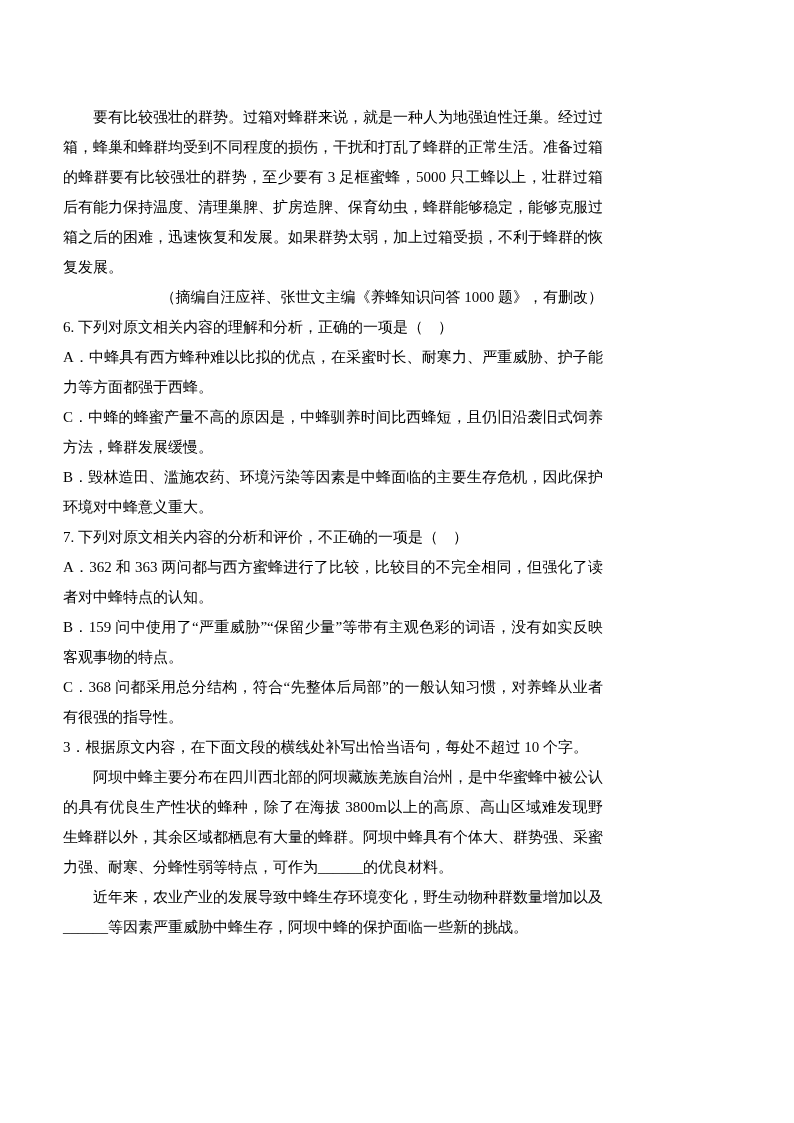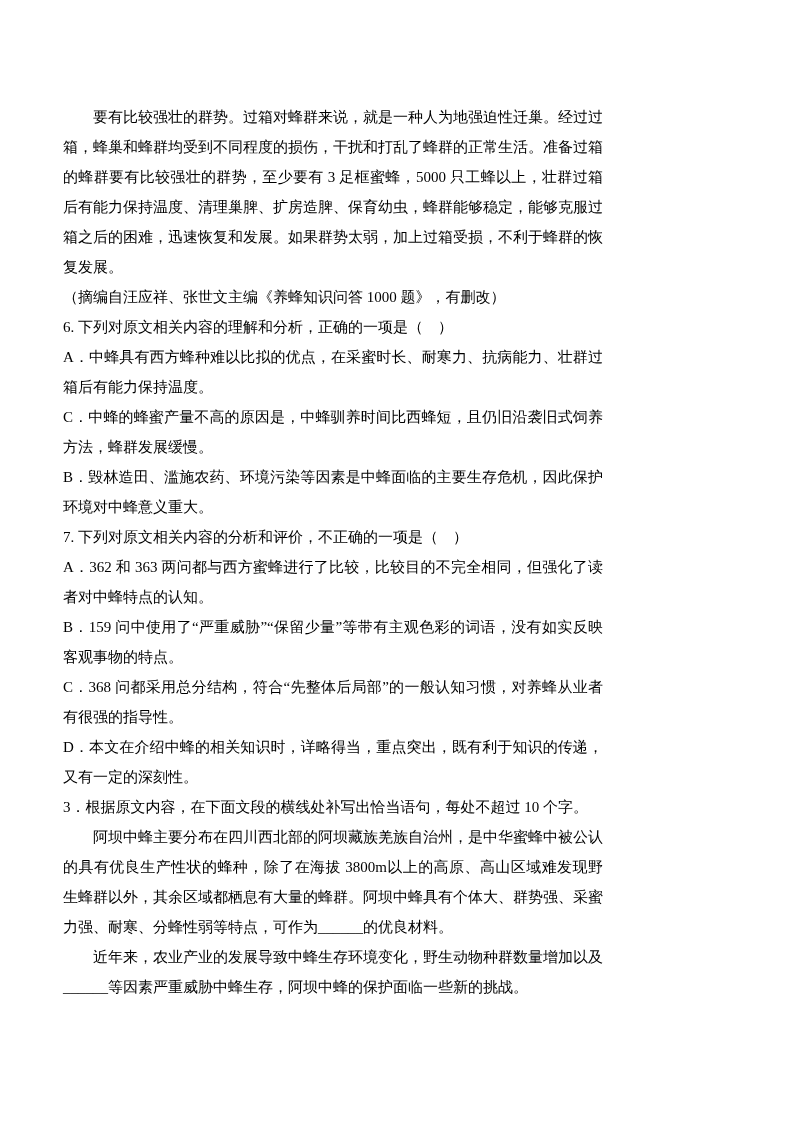--- a/index.html
+++ b/index.html
@@ -22,43 +22,42 @@
   }
   p.block {
     margin: 0;
     padding: 0;
   }
   .para-body {
     text-indent: 2em;
     text-align: justify;
   }
   .attribution {
-    text-align: left;
+    text-align: right;
   }
   .question {
     text-indent: 0;
     text-align: justify;
   }
   .option {
     padding-left: 1.5em;
     text-align: justify;
   }
 </style>
 </head>
 <body>
 
 <div class="page">
   <p class="block para-body">要有比较强壮的群势。过箱对蜂群来说，就是一种人为地强迫性迁巢。经过过箱，蜂巢和蜂群均受到不同程度的损伤，干扰和打乱了蜂群的正常生活。准备过箱的蜂群要有比较强壮的群势，至少要有 3 足框蜜蜂，5000 只工蜂以上，壮群过箱后有能力保持温度、清理巢脾、扩房造脾、保育幼虫，蜂群能够稳定，能够克服过箱之后的困难，迅速恢复和发展。如果群势太弱，加上过箱受损，不利于蜂群的恢复发展。</p>
   <p class="block attribution">（摘编自汪应祥、张世文主编《养蜂知识问答 1000 题》，有删改）</p>
   <p class="block question">6. 下列对原文相关内容的理解和分析，正确的一项是（　）</p>
-  <p class="block option">A．中蜂具有西方蜂种难以比拟的优点，在采蜜时长、耐寒力、抗病能力、壮群过箱后有能力保持温度。</p>
+  <p class="block option">A．中蜂具有西方蜂种难以比拟的优点，在采蜜时长、耐寒力、严重威胁、护子能力等方面都强于西蜂。</p>
   <p class="block option">C．中蜂的蜂蜜产量不高的原因是，中蜂驯养时间比西蜂短，且仍旧沿袭旧式饲养方法，蜂群发展缓慢。</p>
   <p class="block option">B．毁林造田、滥施农药、环境污染等因素是中蜂面临的主要生存危机，因此保护环境对中蜂意义重大。</p>
   <p class="block question">7. 下列对原文相关内容的分析和评价，不正确的一项是（　）</p>
   <p class="block option">A．362 和 363 两问都与西方蜜蜂进行了比较，比较目的不完全相同，但强化了读者对中蜂特点的认知。</p>
   <p class="block option">B．159 问中使用了“严重威胁”“保留少量”等带有主观色彩的词语，没有如实反映客观事物的特点。</p>
   <p class="block option">C．368 问都采用总分结构，符合“先整体后局部”的一般认知习惯，对养蜂从业者有很强的指导性。</p>
-  <p class="block option">D．本文在介绍中蜂的相关知识时，详略得当，重点突出，既有利于知识的传递，又有一定的深刻性。</p>
   <p class="block question">3．根据原文内容，在下面文段的横线处补写出恰当语句，每处不超过 10 个字。</p>
   <p class="block para-body">阿坝中蜂主要分布在四川西北部的阿坝藏族羌族自治州，是中华蜜蜂中被公认的具有优良生产性状的蜂种，除了在海拔 3800m以上的高原、高山区域难发现野生蜂群以外，其余区域都栖息有大量的蜂群。阿坝中蜂具有个体大、群势强、采蜜力强、耐寒、分蜂性弱等特点，可作为______的优良材料。</p>
   <p class="block para-body">近年来，农业产业的发展导致中蜂生存环境变化，野生动物种群数量增加以及______等因素严重威胁中蜂生存，阿坝中蜂的保护面临一些新的挑战。</p>
 
 </div>
 
 </body></html>

